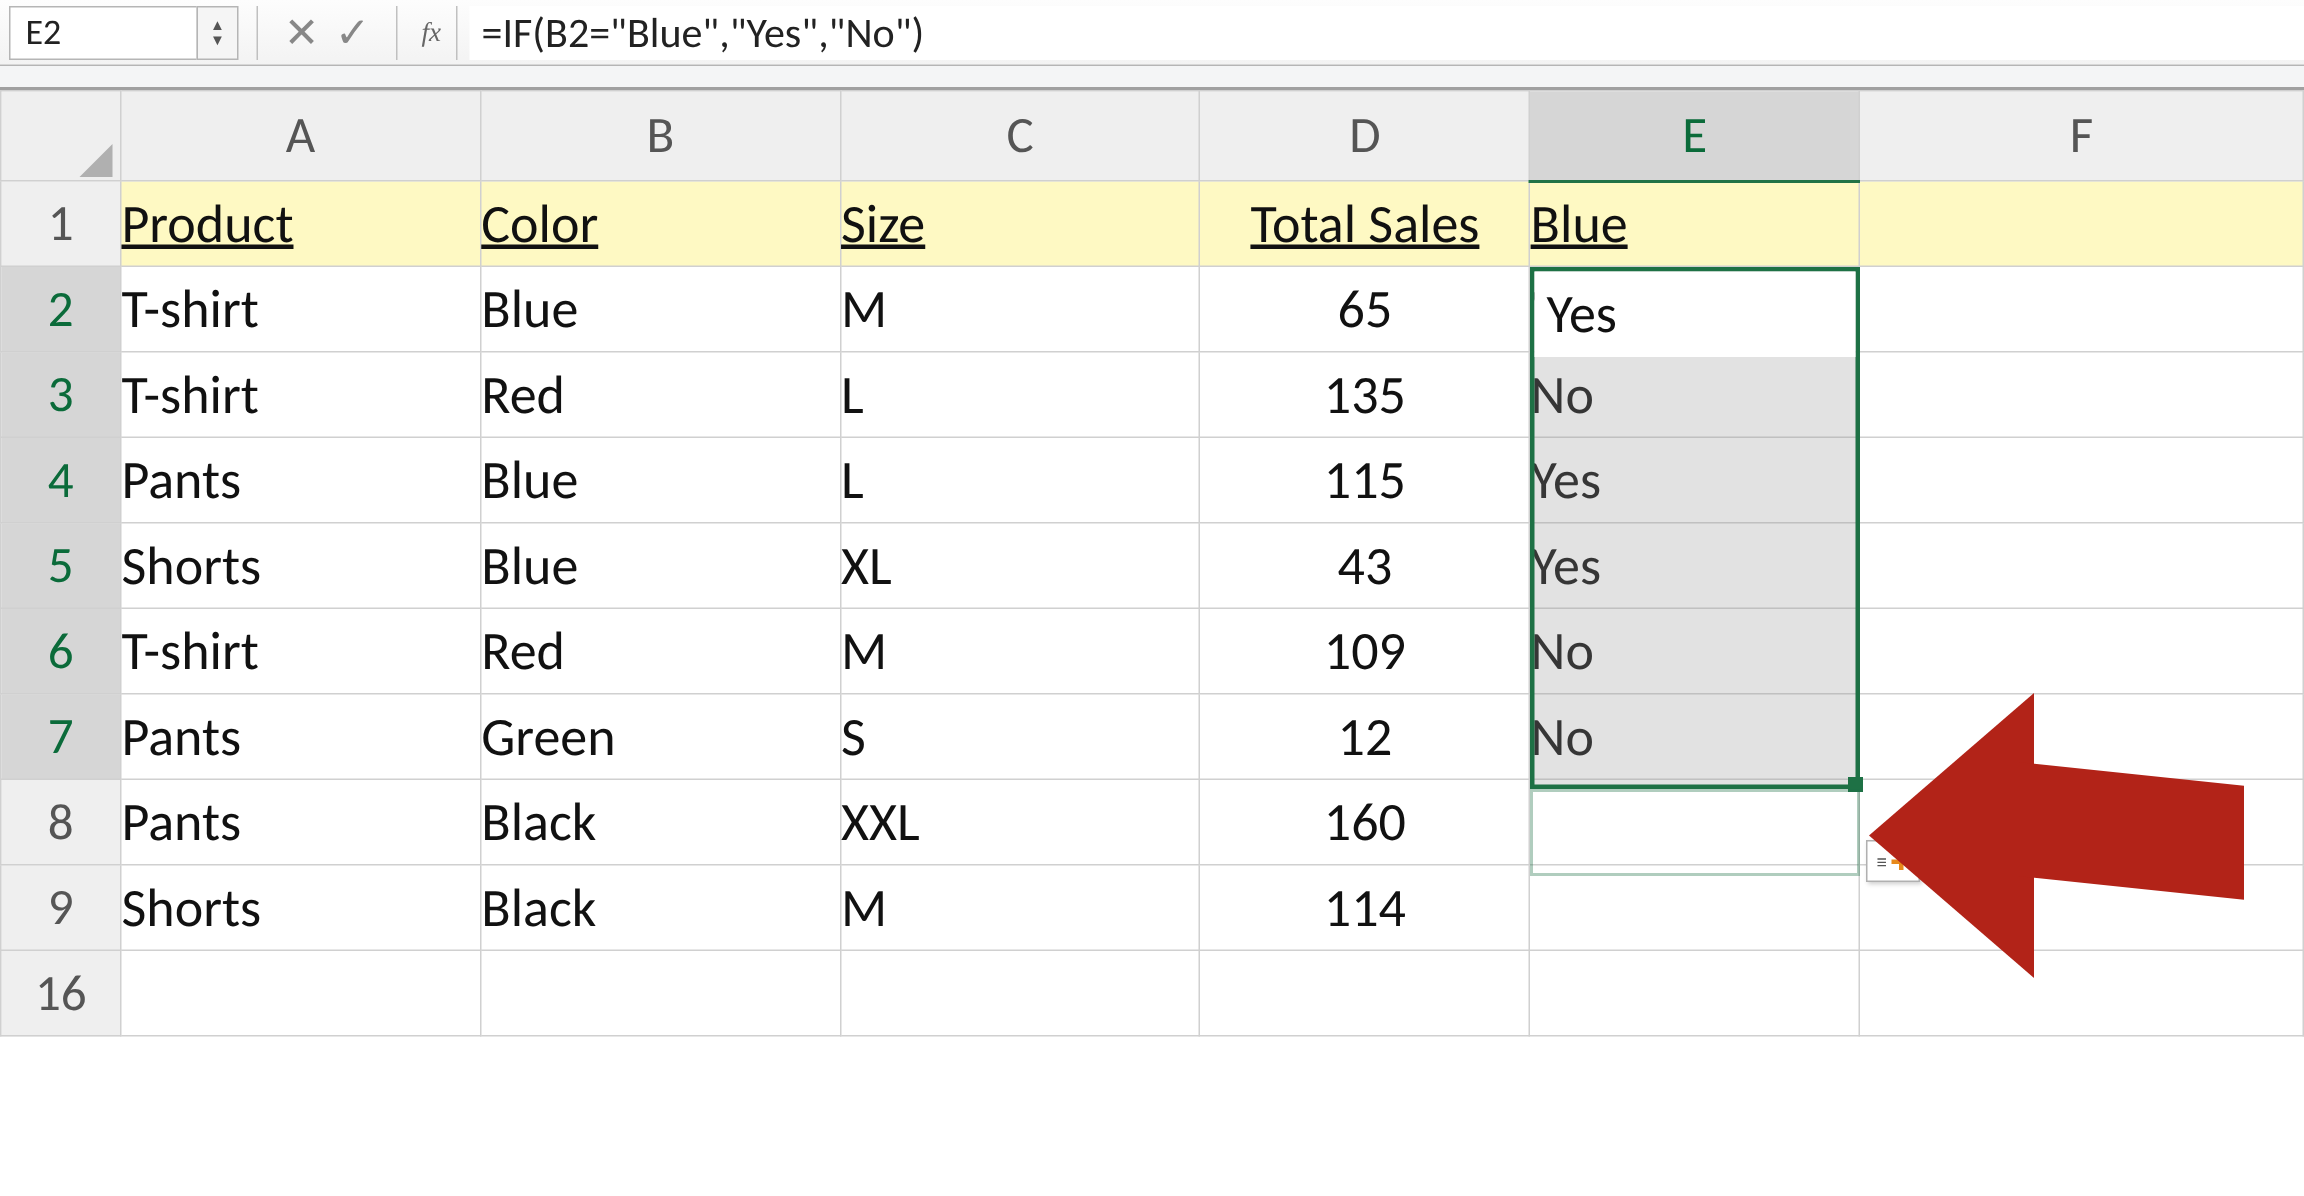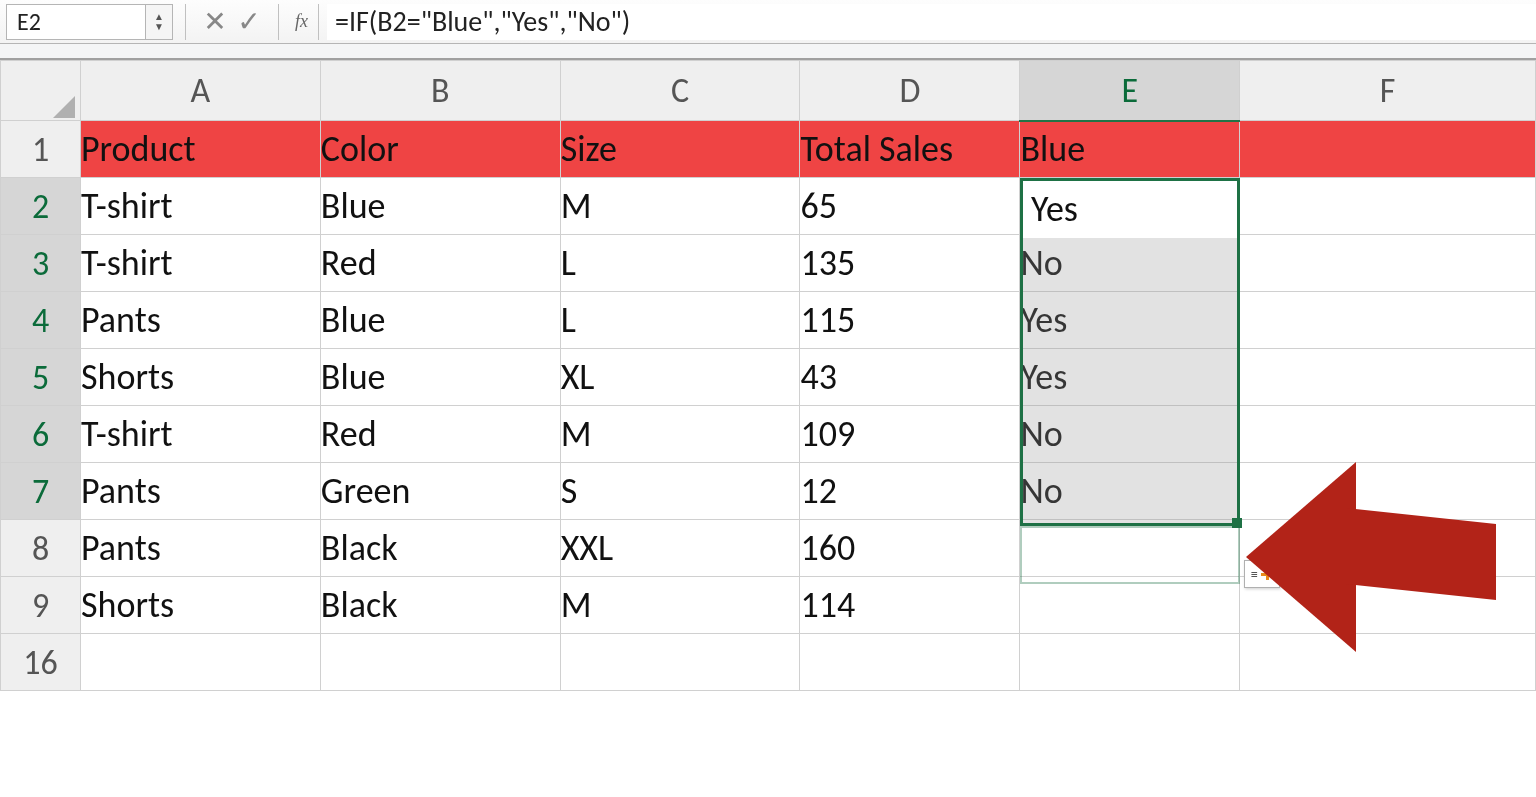--- a/index.html
+++ b/index.html
@@ -15,21 +15,21 @@
   
   .formula-bar {
     display: flex;
     align-items: center;
     height: 44px;
     background: linear-gradient(#fdfdfd,#f3f3f3);
     border-bottom: 1px solid #b5b5b5;
     font-size: 24px;
   }
   .name-box {
-    width: 140px;
+    width: 126px;
     height: 36px;
     margin: 4px 0 4px 6px;
     padding: 0 10px;
     background: #fff;
     border: 1px solid #b5b5b5;
     display: flex;
     align-items: center;
     font-size: 24px;
     color: #222;
   }
@@ -131,22 +131,22 @@
   th.rowhead.sel { color:#0b6b3a; background:#d6d6d6; }
   td.cell {
     height:57px;
     font-size:36px;
     padding:0 10px;
     color:#111;
     background:#fff;
     vertical-align:middle;
     white-space:nowrap;
   }
-  td.cell.num { text-align:left; }
-  tr.hdr td.cell { background:#ef4444; font-weight:400; }
+  td.cell.num { text-align:center; }
+  tr.hdr td.cell { background:#fef9c3; font-weight:400;text-decoration:underline; }
   tr.hdr { border-top:1px solid #d0d0d0; }
   
   .cA{width:240px;} .cB{width:240px;} .cC{width:240px;} .cD{width:220px;} .cE{width:220px;} .cF{width:296px;}
   
   .selection {
     position:absolute;
     border:3px solid #1e7145;
     background: rgba(150,150,150,0.28);
     pointer-events:none;
   }

